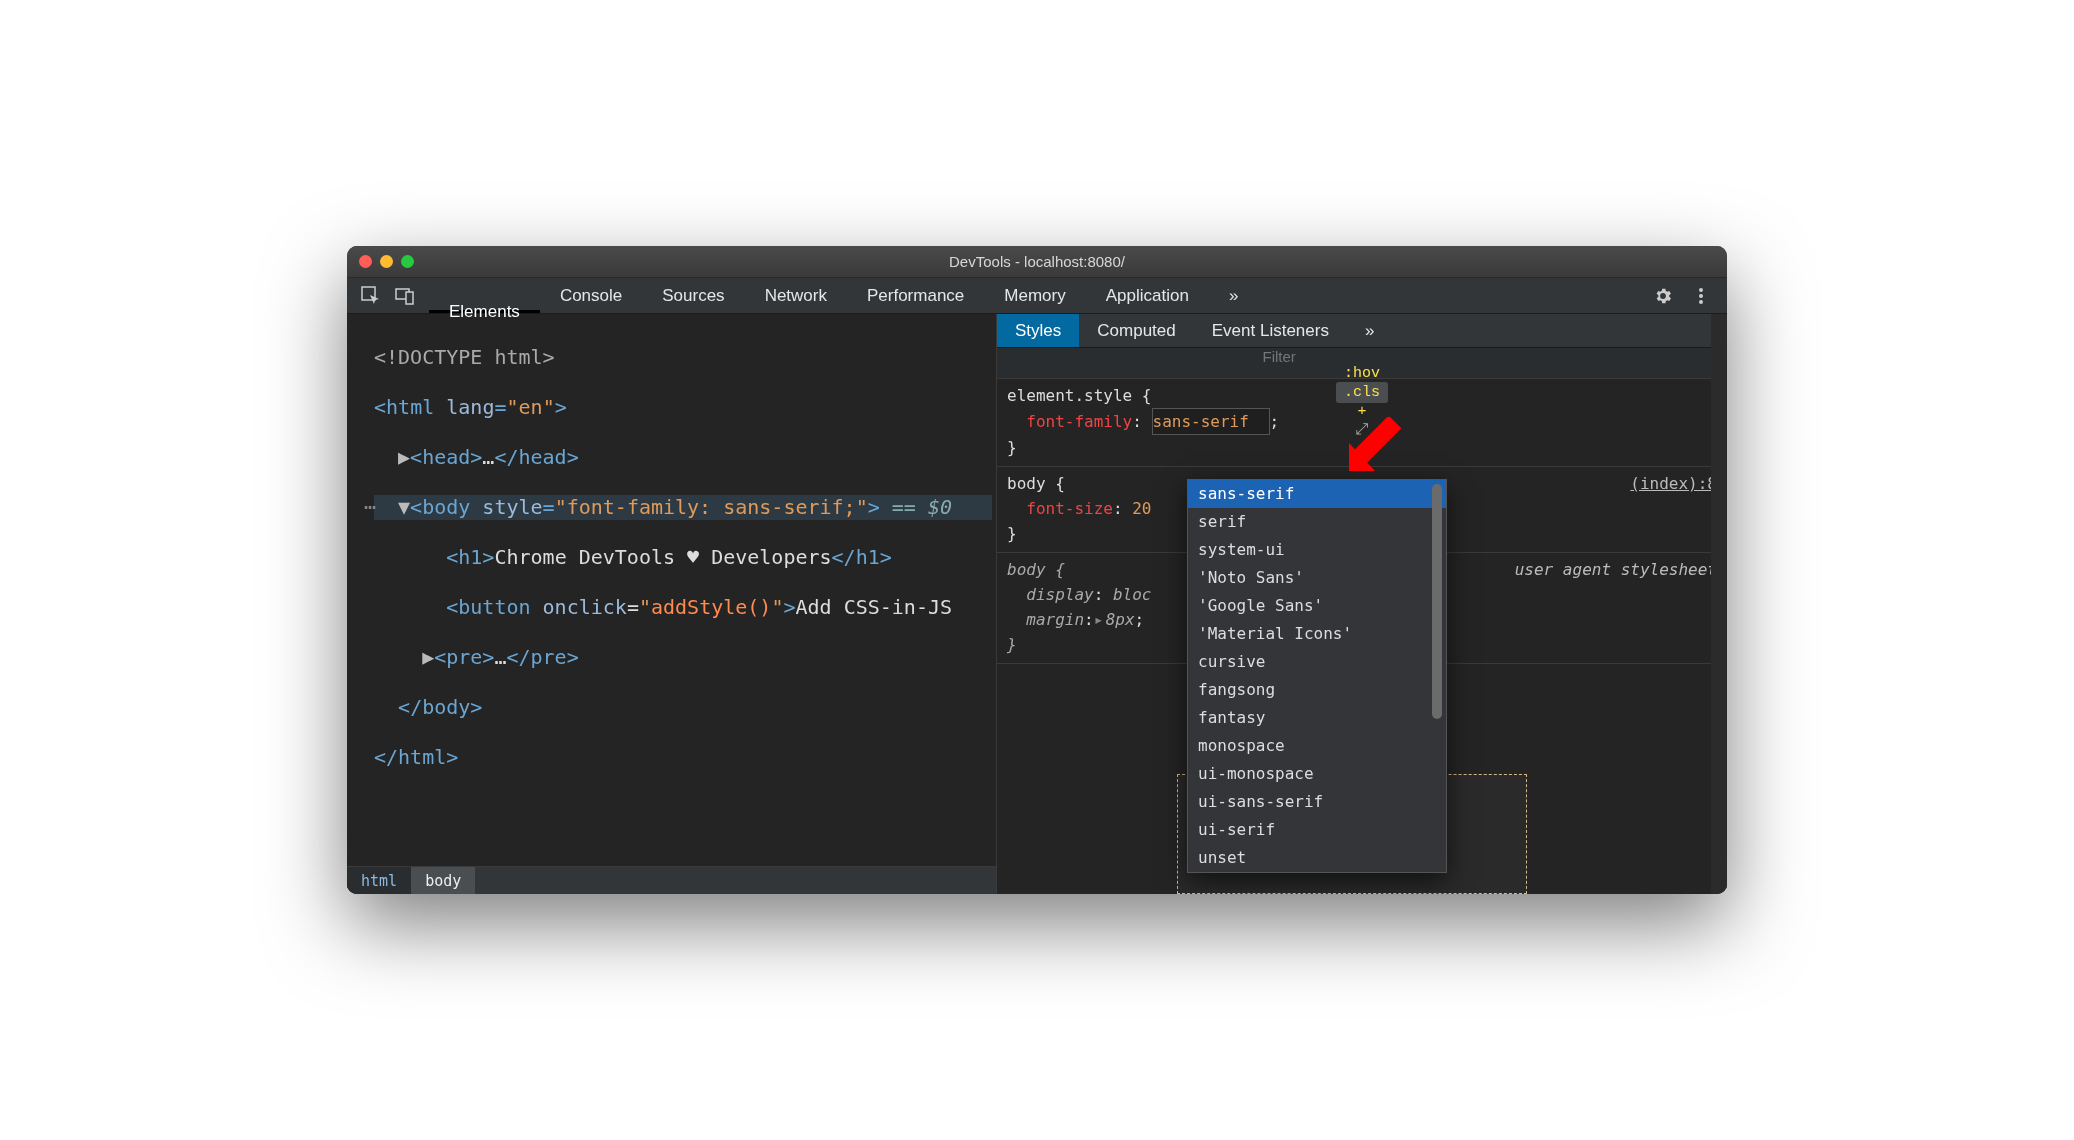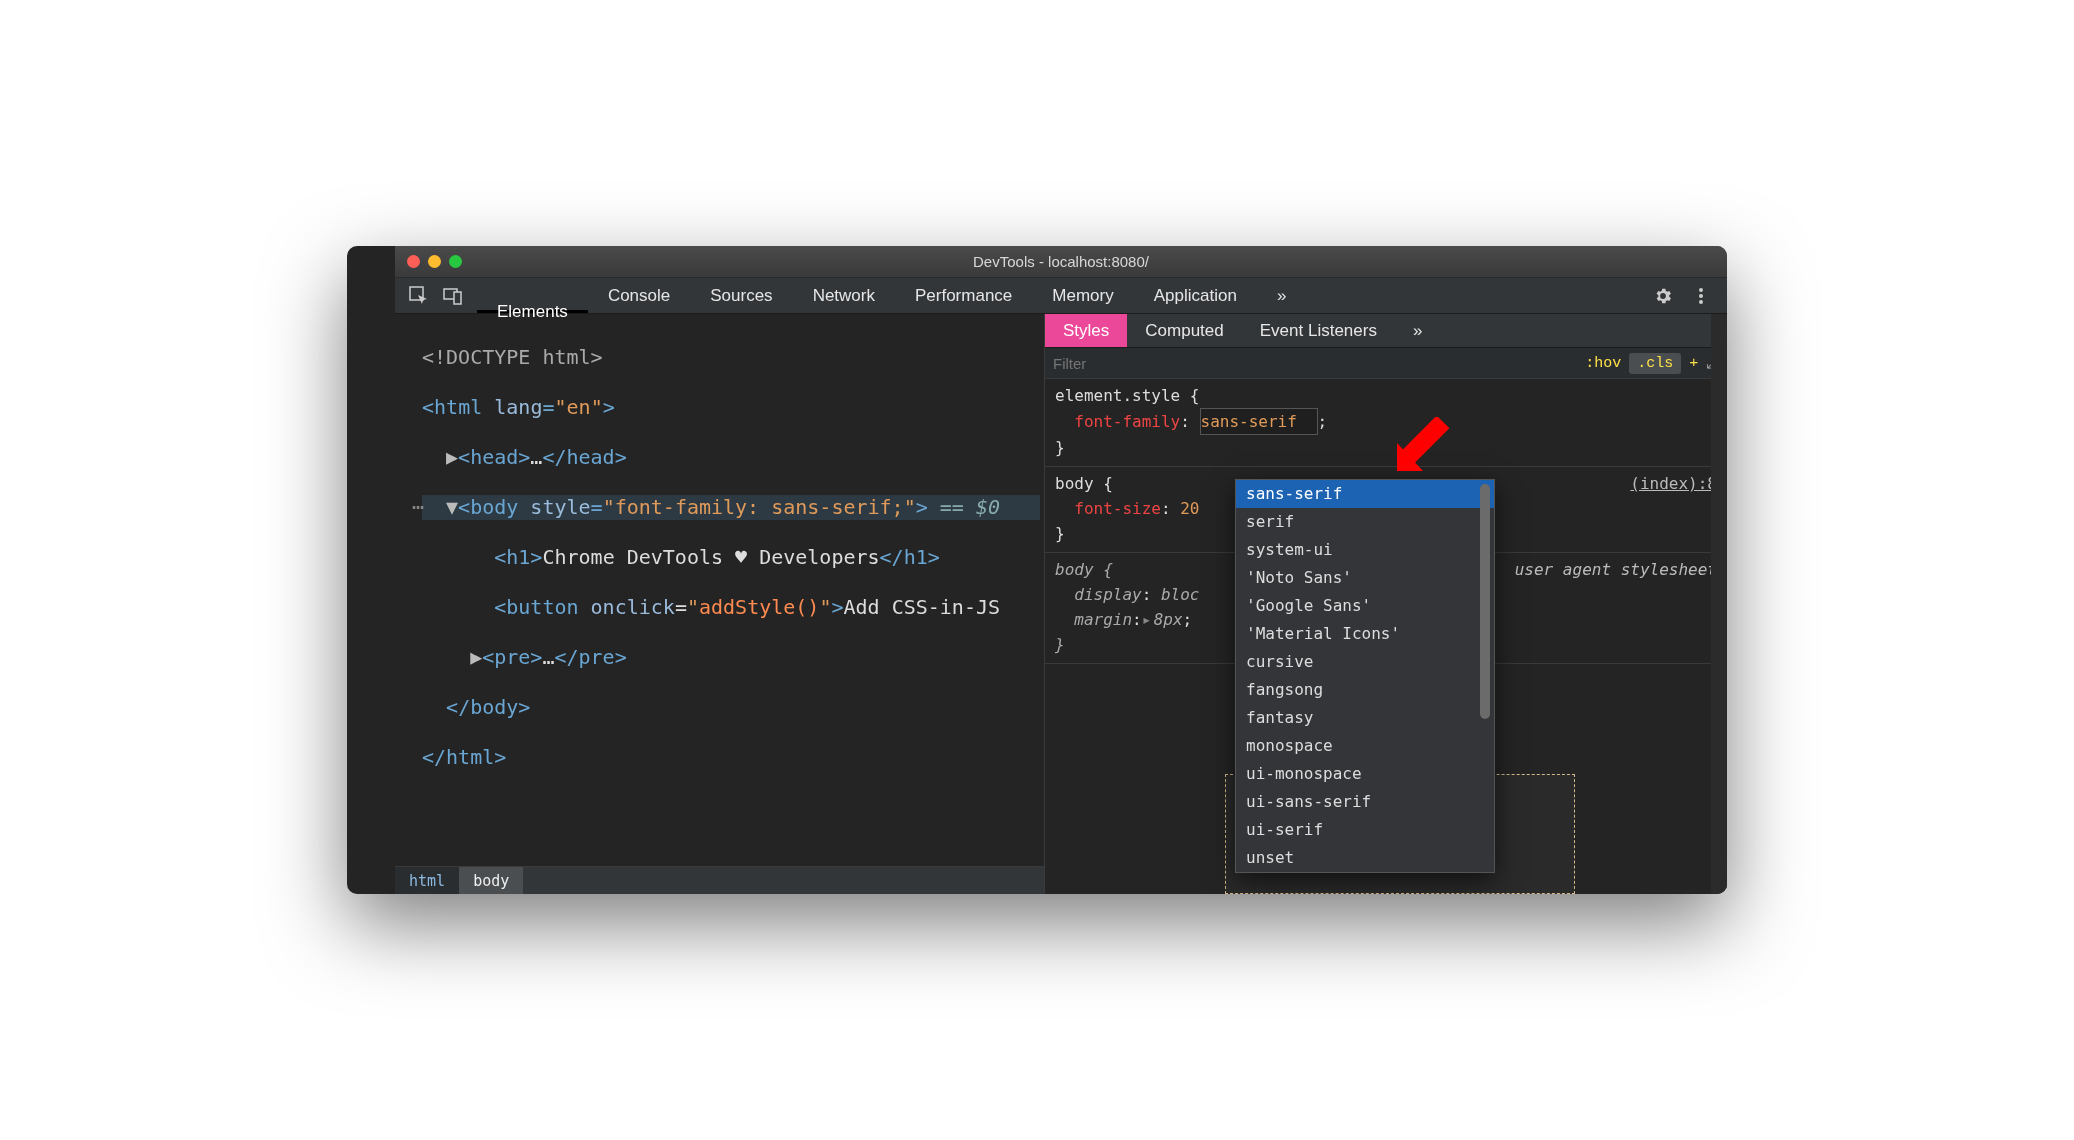--- a/index.html
+++ b/index.html
@@ -11,21 +11,20 @@
     justify-content: center;
     height: 100vh;
   }
   .window {
     width: 1380px;
     background: #242424;
     border-radius: 10px;
     overflow: hidden;
     box-shadow: 0 30px 80px rgba(0,0,0,0.5);
     position: relative;
-    padding-left: 48px;
   }
   
   .titlebar {
     height: 32px;
     background: linear-gradient(#4a4a4a,#3a3a3a);
     display: flex;
     align-items: center;
     position: relative;
     border-bottom: 1px solid #2a2a2a;
   }
@@ -153,28 +152,29 @@
   }
   .subtab {
     color:#e6e6e6;
     font-size:17px;
     padding:0 18px;
     height:100%;
     display:flex;
     align-items:center;
     cursor:pointer;
   }
-  .subtab.active { background:#ec4899; color:#fff; }
+  .subtab.active { background:#0369a1; color:#fff; }
   .filterbar {
     display:flex;
     align-items:center;
     height:31px;
     background:#2a2d30;
     border-bottom:1px solid #3a3a3a;
     padding:0 8px;
+    flex-direction:column;
   }
   .filter-input {
     flex:1;
     background:transparent;
     border:none;
     color:#ccc;
     font-size:15px;
     outline:none;
   }
   .fb-btn {

